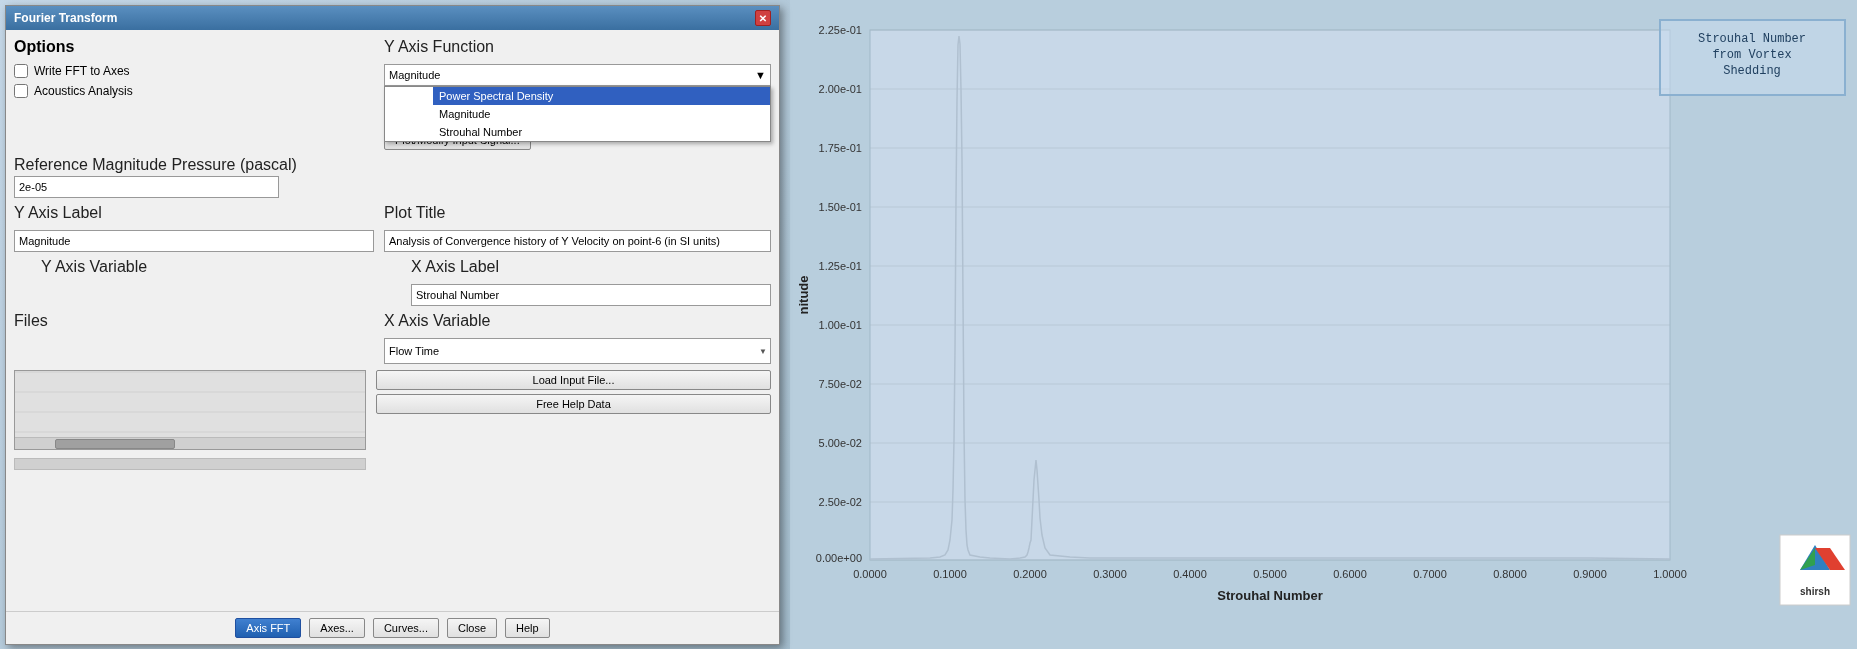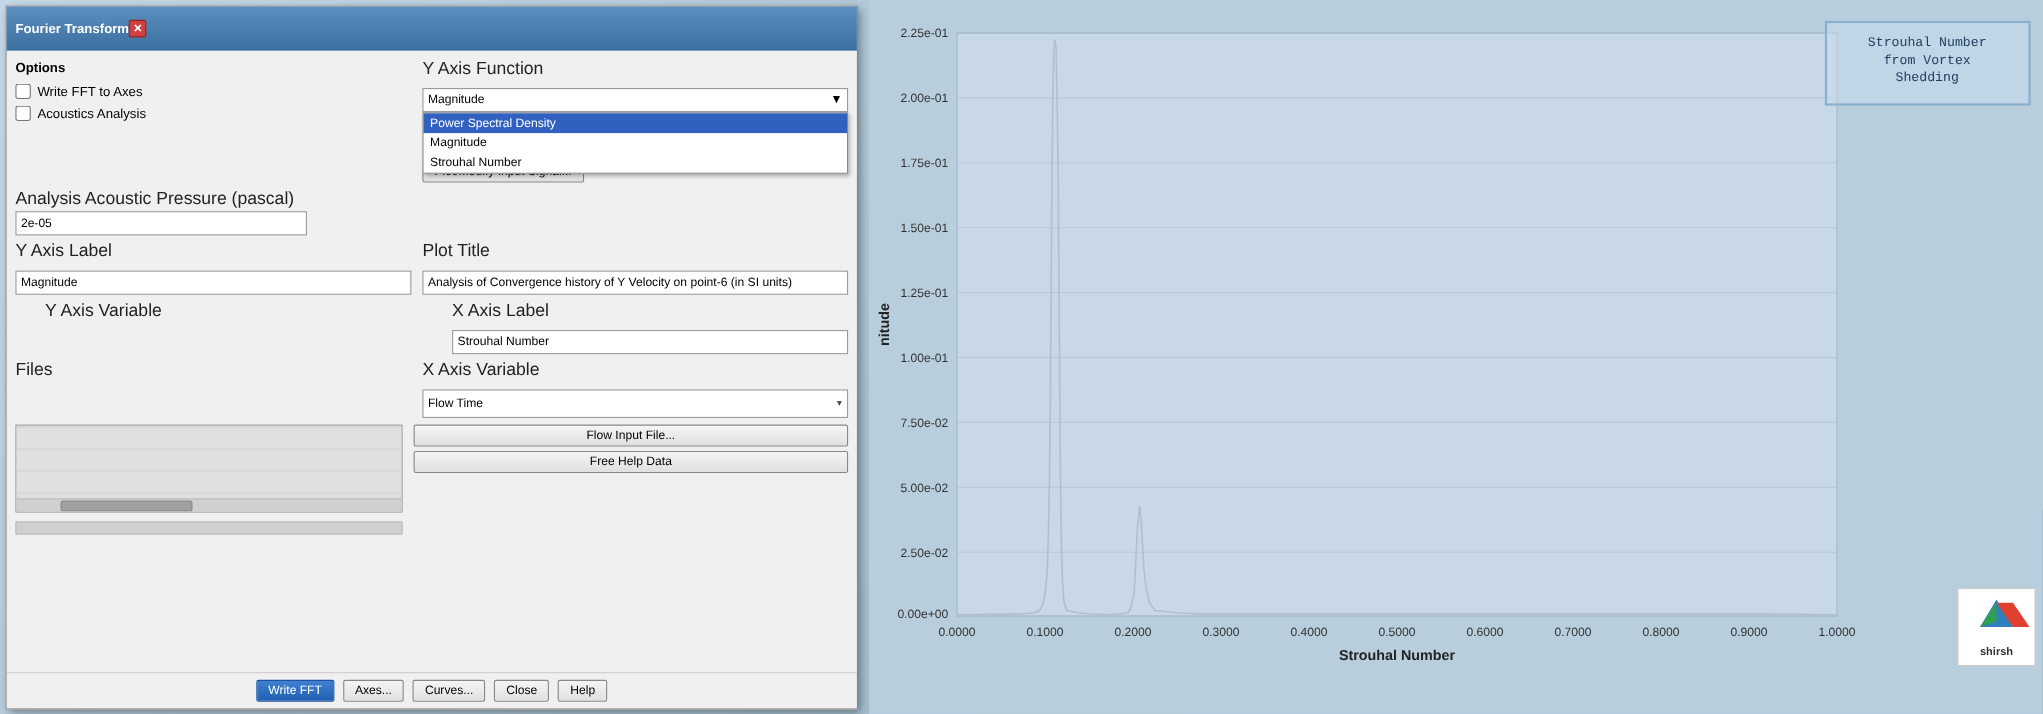--- a/index.html
+++ b/index.html
@@ -35,21 +35,22 @@
       display: flex;
       flex-direction: column;
     }
 
     .dialog-titlebar {
       background: linear-gradient(to bottom, #5a8fc0, #3a6fa0);
       color: white;
       padding: 4px 8px;
       display: flex;
       align-items: center;
-      height: 40px;
+      justify-content: space-between;
+      height: 24px;
       flex-shrink: 0;
     }
     .dialog-titlebar-title {
       font-size: 12px;
       font-weight: bold;
     }
     .dialog-close-btn {
       width: 16px;
       height: 16px;
       background: #d04040;
@@ -66,21 +67,21 @@
 
     .dialog-body {
       display: flex;
       flex: 1;
       flex-direction: column;
       padding: 8px;
       gap: 6px;
     }
     .section-label {
       font-weight: bold;
-      font-size: 12px;
+      font-size: 16px;
       margin-bottom: 2px;
     }
     .checkbox-row {
       display: flex;
       align-items: center;
       gap: 6px;
     }
     .checkbox-row input[type=checkbox] {
       width: 14px;
       height: 14px;
@@ -168,20 +169,21 @@
     }
     .dropdown-menu {
       position: absolute;
       top: 22px;
       left: 0;
       width: 100%;
       background: white;
       border: 1px solid #888;
       z-index: 100;
       box-shadow: 2px 2px 4px rgba(0,0,0,0.3);
+      padding-left: 48px;
     }
     .dropdown-item {
       padding: 3px 6px;
       font-size: 11px;
       cursor: pointer;
     }
     .dropdown-item.selected {
       background: #3060c0;
       color: white;
     }
@@ -386,21 +388,21 @@
             <div class="dropdown-item">Magnitude</div>
             <div class="dropdown-item">Strouhal Number</div>
           </div>
         </div>
 
         <button class="btn plot-modify-btn" style="margin-top:38px;">Plot/Modify Input Signal...</button>
       </div>
     </div>
 
     <div>
-      <div class="field-label">Analysis Acoustic Pressure (pascal)</div>
+      <div class="field-label">Reference Magnitude Pressure (pascal)</div>
       <input type="text" class="text-input" style="width: 265px;" value="2e-05">
     </div>
 
     <div class="two-col" style="flex:0 0 auto;">
       <div class="col-left">
         <div class="field-label">Y Axis Label</div>
         <input type="text" class="text-input" value="Magnitude" style="">
       </div>
       <div class="col-right">
         <div class="field-label">Plot Title</div>
@@ -436,26 +438,26 @@
       <div class="col-left" style="flex:1;">
         <div class="file-list-area">
           <div class="file-list-inner"></div>
           <div class="scrollbar-h">
             <div class="scrollbar-h-thumb"></div>
           </div>
         </div>
         <div style="height:12px; background:#d0d0d0; border:1px solid #bbb; margin-top:2px;"></div>
       </div>
       <div class="col-right" style="flex:0 0 auto; width:395px; display:flex; flex-direction:column; gap:4px; justify-content:flex-start; padding-top:0;">
-        <button class="btn">Flow Input File...</button>
+        <button class="btn">Load Input File...</button>
         <button class="btn">Free Help Data</button>
       </div>
     </div>
   </div>
 
   <div class="dialog-footer">
-    <button class="btn btn-primary">Write FFT</button>
+    <button class="btn btn-primary">Axis FFT</button>
     <button class="btn">Axes...</button>
     <button class="btn">Curves...</button>
     <button class="btn">Close</button>
     <button class="btn">Help</button>
   </div>
 </div>
 
 </body></html>

